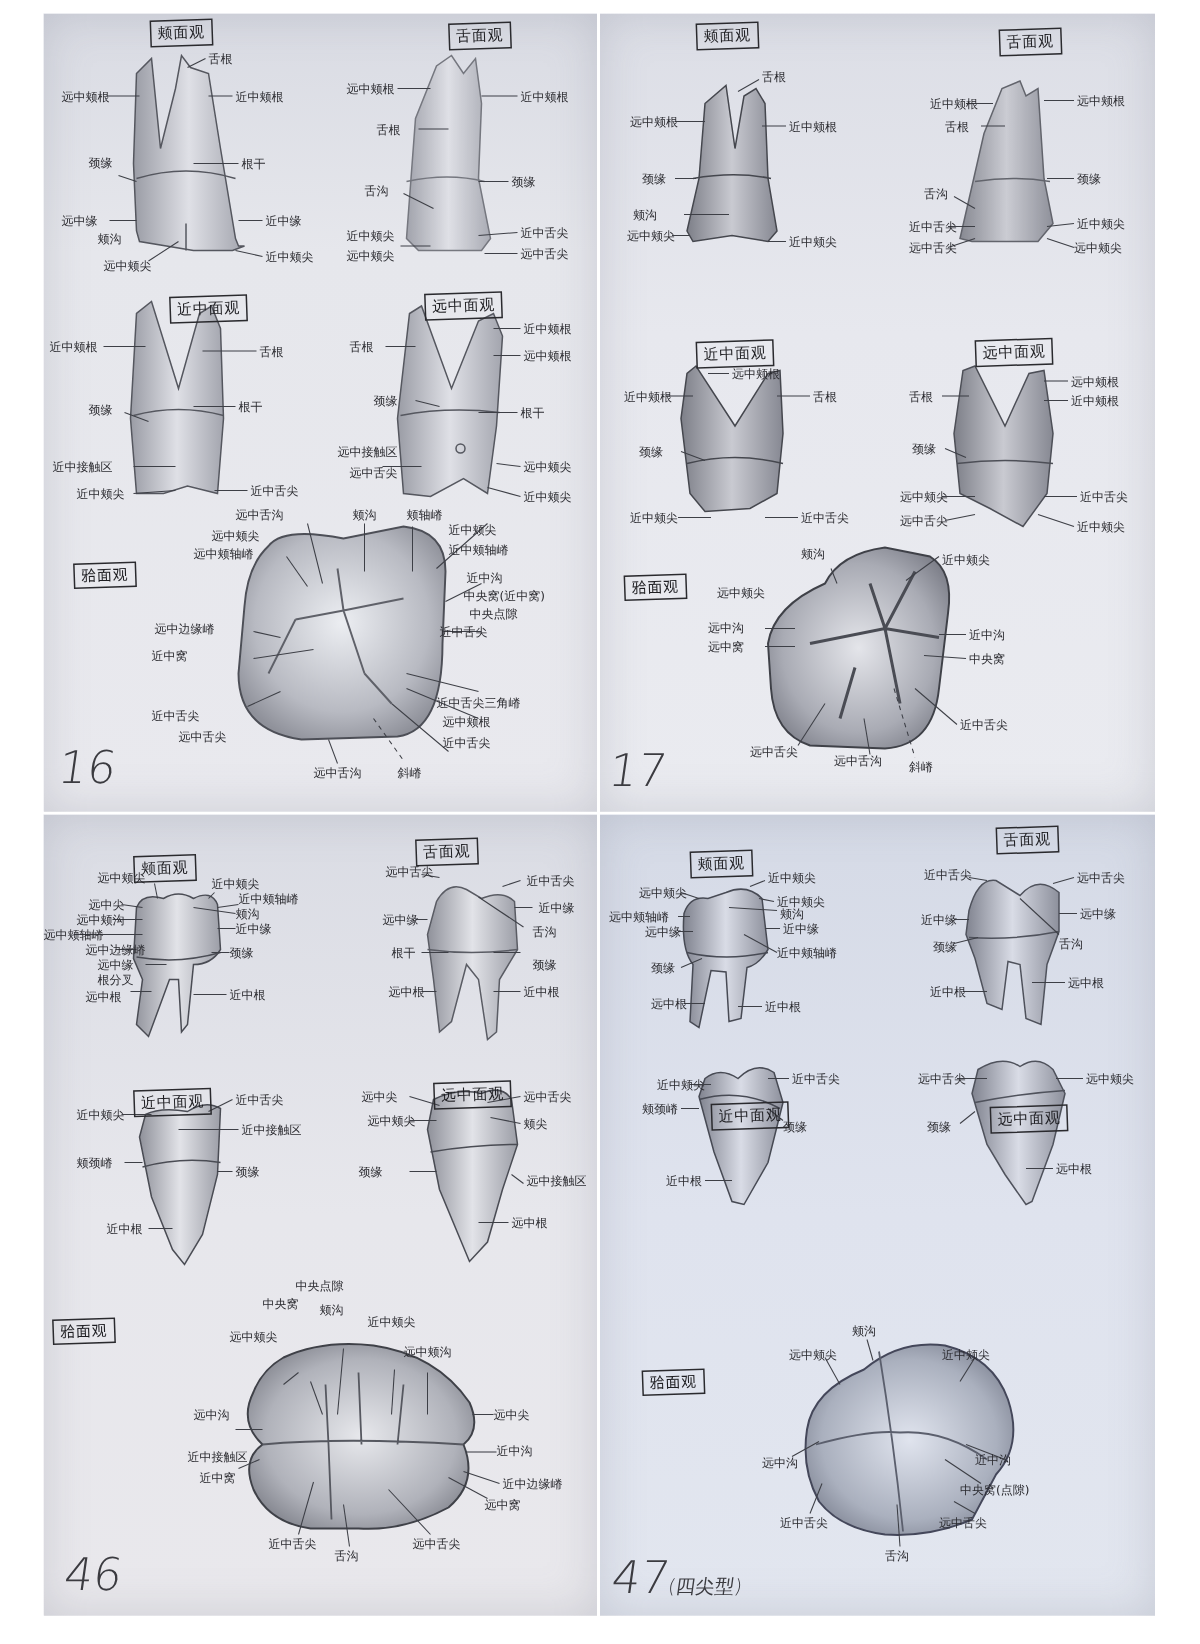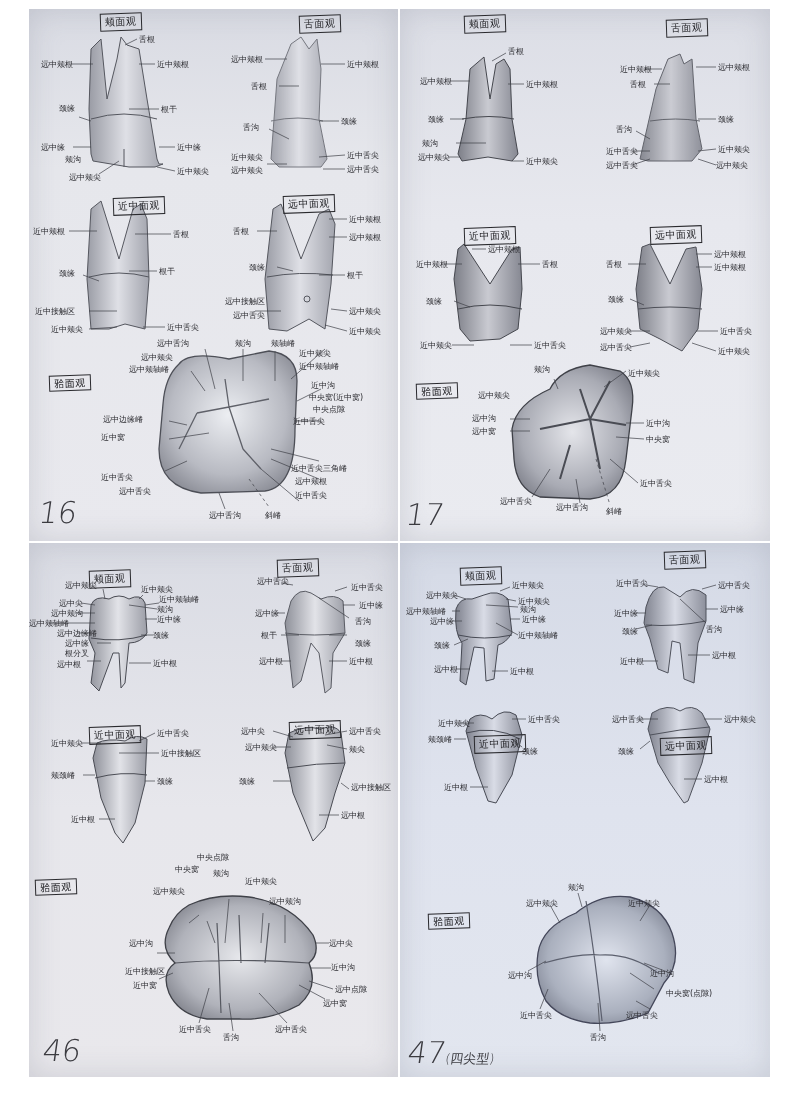--- a/index.html
+++ b/index.html
@@ -450,21 +450,21 @@
   <span class="lbl" style="left:146px;top:322px">中央窝</span>
   <span class="lbl" style="left:184px;top:326px">颊沟</span>
   <span class="lbl" style="left:124px;top:344px">远中颊尖</span>
   <span class="lbl" style="left:240px;top:354px">远中颊沟</span>
   <span class="lbl" style="left:216px;top:334px">近中颊尖</span>
   <span class="lbl" style="left:100px;top:396px">远中沟</span>
   <span class="lbl" style="left:300px;top:396px">远中尖</span>
   <span class="lbl" style="left:302px;top:420px">近中沟</span>
   <span class="lbl" style="left:96px;top:424px">近中接触区</span>
   <span class="lbl" style="left:104px;top:438px">近中窝</span>
-  <span class="lbl" style="left:306px;top:442px">远中点隙</span>
+  <span class="lbl" style="left:306px;top:442px">近中边缘嵴</span>
   <span class="lbl" style="left:294px;top:456px">远中窝</span>
   <span class="lbl" style="left:150px;top:482px">近中舌尖</span>
   <span class="lbl" style="left:194px;top:490px">舌沟</span>
   <span class="lbl" style="left:246px;top:482px">远中舌尖</span>
 
   <div class="page-num" style="left:14px;top:490px;">46</div>
 </div>
 
 <div class="sheet s47">
   <svg class="draw" width="370" height="534" viewBox="0 0 370 534">
@@ -577,19 +577,19 @@
   <span class="lbl" style="left:212px;top:172px">远中舌尖</span>
   <span class="lbl" style="left:218px;top:204px">颈缘</span>
   <span class="lbl" style="left:324px;top:172px">远中颊尖</span>
   <span class="lbl" style="left:304px;top:232px">远中根</span>
 
   <span class="lbl" style="left:168px;top:340px">颊沟</span>
   <span class="lbl" style="left:126px;top:356px">远中颊尖</span>
   <span class="lbl" style="left:228px;top:356px">近中颊尖</span>
   <span class="lbl" style="left:108px;top:428px">远中沟</span>
   <span class="lbl" style="left:250px;top:426px">近中沟</span>
-  <span class="lbl" style="left:266px;top:446px">中央窝(点隙)</span>
+  <span class="lbl" style="left:240px;top:446px">中央窝(点隙)</span>
   <span class="lbl" style="left:120px;top:468px">近中舌尖</span>
   <span class="lbl" style="left:190px;top:490px">舌沟</span>
   <span class="lbl" style="left:226px;top:468px">远中舌尖</span>
 
   <div class="page-num" style="left:8px;top:492px;"><span>47</span><small>(四尖型)</small></div>
 </div>
 
 </body></html>

